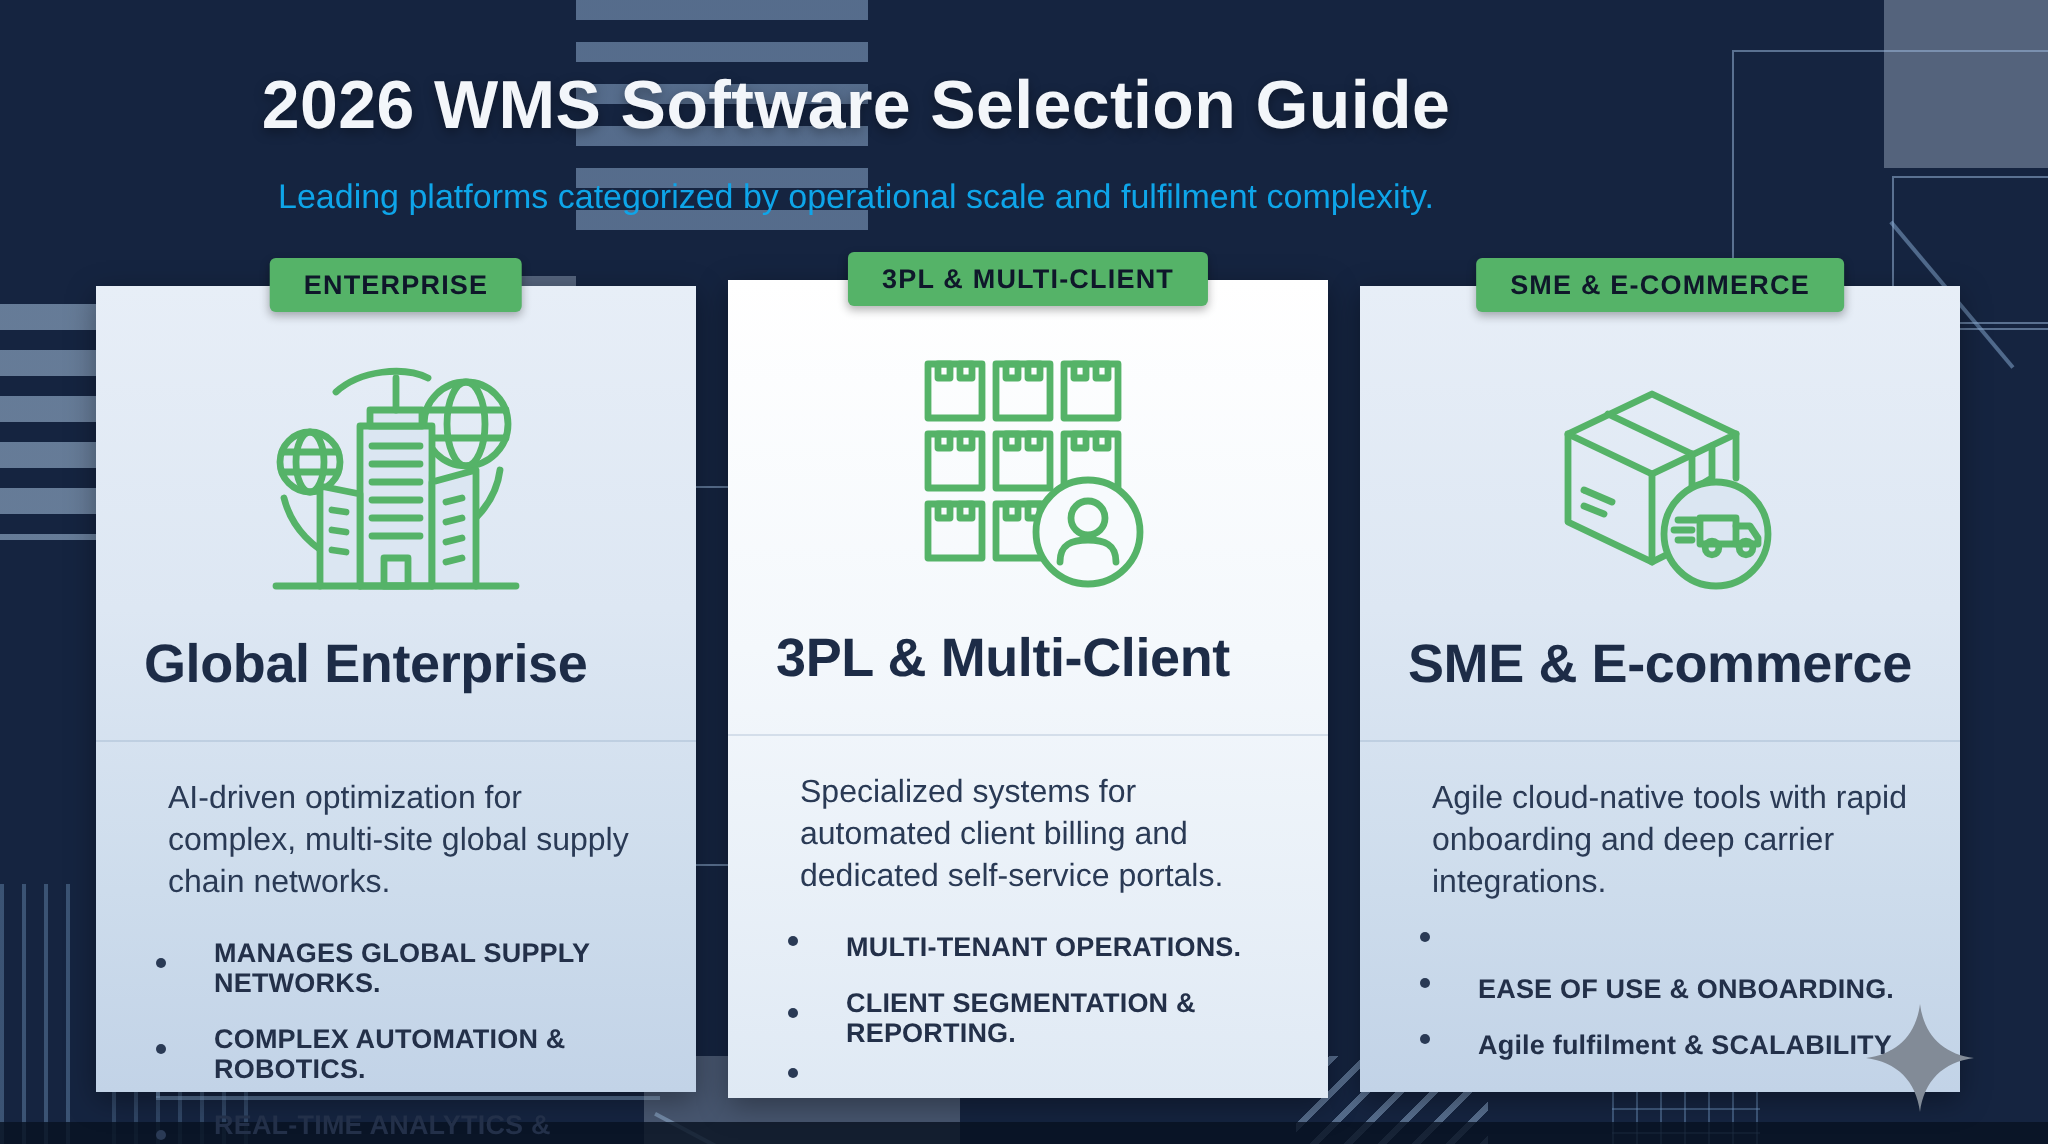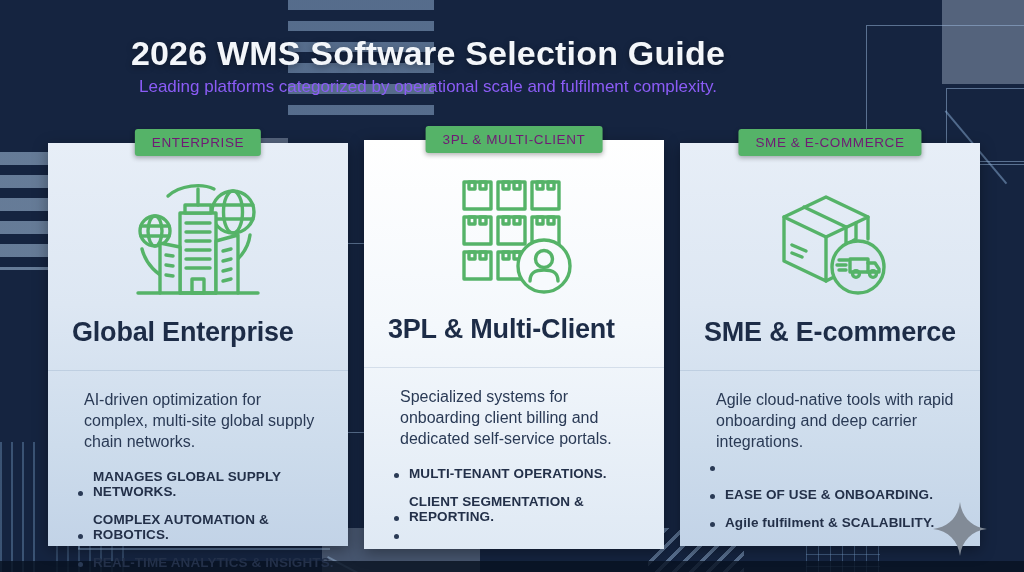--- a/index.html
+++ b/index.html
@@ -24,50 +24,50 @@
   }
   .line { background:rgba(140,175,215,.5); }
   .bottom-strip { left:0; bottom:0; width:1024px; height:11px; background:rgba(8,18,32,.8); }
 
   
   .header { position:absolute; top:0; left:0; width:856px; text-align:center; z-index:3; }
   .title {
     margin-top:34px; font-size:34px; font-weight:bold; color:#f3f6fa;
     letter-spacing:.2px; text-shadow:0 2px 6px rgba(0,0,0,.35);
   }
-  .subtitle { margin-top:4px; font-size:17px; color:#8b5cf6; font-weight:normal; }
+  .subtitle { margin-top:16px; font-size:17px; color:#0ea5e9; font-weight:normal; }
 
   
   .cards { position:absolute; left:48px; top:128px; width:932px; z-index:4; display:flex; gap:16px; }
   .card {
     position:relative; width:300px; height:403px; margin-top:15px;
     background:linear-gradient(180deg, #e7eef7 0%, #dde7f3 40%, #cddcec 75%, #c2d3e7 100%);
     box-shadow:0 4px 14px rgba(0,0,0,.35);
   }
   .card.mid {
     margin-top:12px; height:409px;
     background:linear-gradient(180deg, #ffffff 0%, #f4f8fc 45%, #dfe9f4 100%);
   }
   .badge {
     position:absolute; top:-14px; left:50%; transform:translateX(-50%);
-    background:#55b368; color:#701a75; font-size:13.5px; font-weight:normal;
+    background:#55b368; color:#0f172a; font-size:13.5px; font-weight:bold;
     letter-spacing:.6px; padding:6px 17px; border-radius:3px; white-space:nowrap;
     box-shadow:0 2px 5px rgba(0,0,0,.3);
   }
   .icon-wrap { height:138px; margin-top:28px; display:flex; align-items:center; justify-content:center; }
   .card-title {
     padding:0 22px 0 24px; margin-top:8px;
     font-size:27px; font-weight:700; color:#1d2c47; letter-spacing:-.2px;
   }
   .divider { margin:22px 0 0 0; height:1px; background:rgba(90,120,160,.18); }
   .card-desc {
     padding:18px 20px 0 24px; font-size:16px; line-height:21px; color:#2a3a55;margin-left:12px;
   }
   .bullets { list-style:none; margin-top:17px; padding:0 14px 0 30px; display:flex; flex-direction:column; gap:13px; }
-  .bullets li { display:flex; align-items:flex-end; gap:10px; }
+  .bullets li { display:flex; align-items:center; gap:24px; }
   .dot { flex:none; width:5px; height:5px; border-radius:50%; background:#2a3a55; position:relative; top:-3px; }
   .btext { font-size:13.5px; font-weight:bold; color:#233049; letter-spacing:.1px; }
 
   .ic { stroke:#55b368; fill:none; stroke-width:3.4; stroke-linecap:round; stroke-linejoin:round; }
   .icfillA { fill:#dbe6f2; }   
   .icfillB { fill:#f7fafd; }   
 
   .sparkle { position:absolute; right:37px; bottom:16px; z-index:5; }
 </style>
 </head>
@@ -195,21 +195,21 @@
           </g>
 
           <circle cx="98" cy="92" r="26" class="icfillB"></circle>
           <circle cx="98" cy="85" r="8.5"></circle>
           <path d="M84 107 C84 98 90 96 98 96 C106 96 112 98 112 107" fill="none"></path>
         </g>
       </svg>
     </div>
     <div class="card-title">3PL &amp; Multi-Client</div>
     <div class="divider"></div>
-    <div class="card-desc">Specialized systems for onboarding client billing and dedicated self-service portals.</div>
+    <div class="card-desc">Specialized systems for automated client billing and dedicated self-service portals.</div>
     <ul class="bullets">
       <li>
           <span class="dot"></span>
           <span class="btext">MULTI-TENANT OPERATIONS.</span>
         </li>
       <li>
           <span class="dot"></span>
           <span class="btext">CLIENT SEGMENTATION &amp; REPORTING.</span>
         </li>
       <li>

